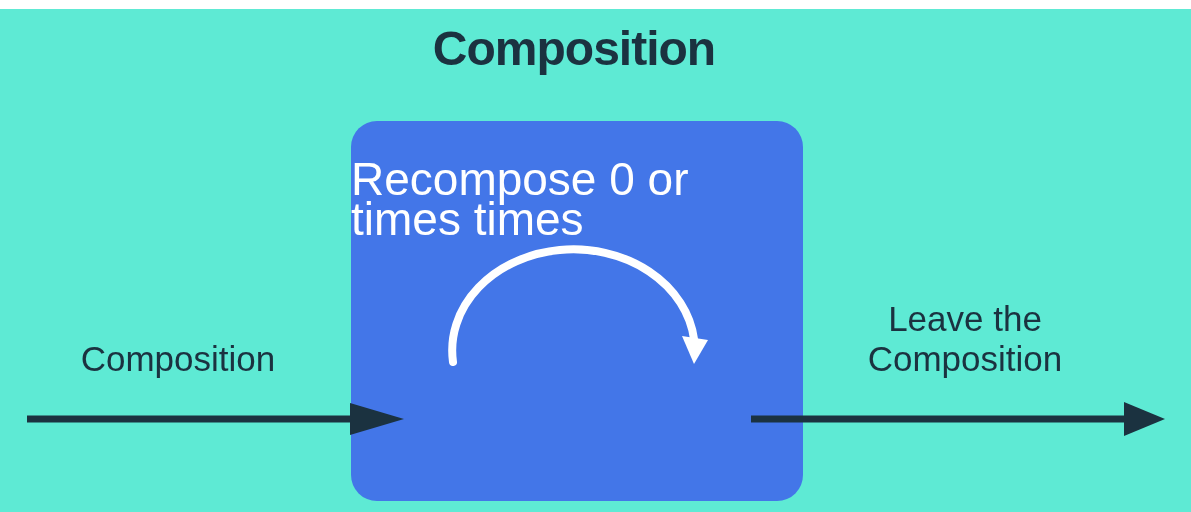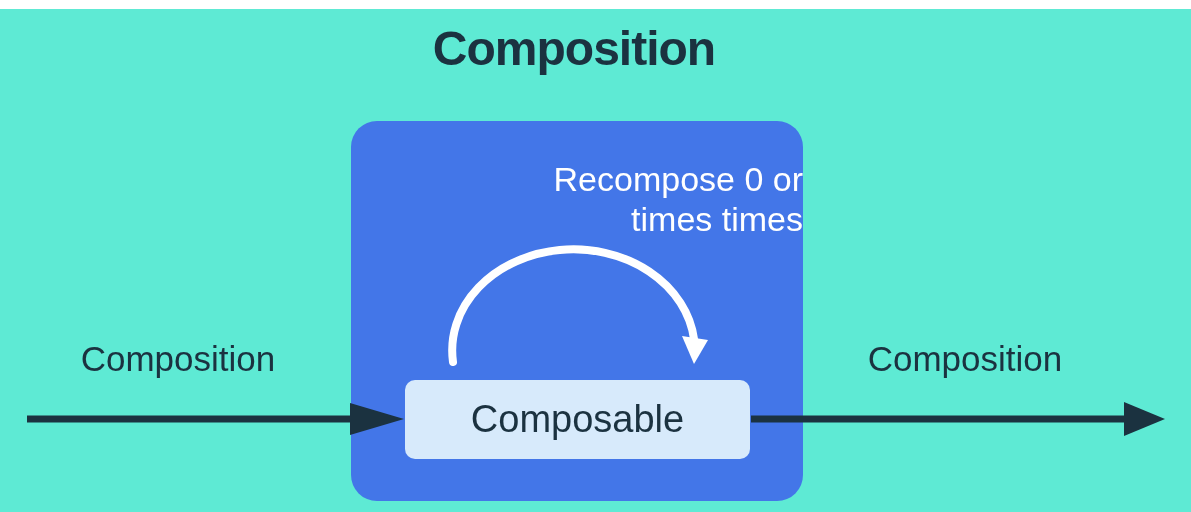--- a/index.html
+++ b/index.html
@@ -32,22 +32,22 @@
   .comp-box {
     position: absolute;
     left: 351px; top: 112px;
     width: 452px; height: 380px;
     background: var(--color-blue);
     border-radius: 26px;
   }
   .recompose-label {
     position: absolute;
     left: 0; right: 0; top: 38px;
-    text-align: right;
-    font-size: 34px; line-height: 40px;
+    text-align: left;
+    font-size: 46px; line-height: 40px;
     color: var(--color-white);
   }
   .composable-box {
     position: absolute;
     left: 405px; top: 371px;
     width: 345px; height: 79px;
     background: var(--color-light_blue);
     border-radius: 10px;
     display: flex; align-items: center; justify-content: center;
   }
@@ -82,31 +82,28 @@
 
   <h1 class="title">Composition</h1>
 
   <div class="comp-box">
     <div class="recompose-label">
       <span>Recompose 0 or</span><br>
       <span>times times</span>
     </div>
   </div>
 
-  <div class="composable-box">
-    <span>Composable</span>
-  </div>
 
   <div class="side-label enter">
     <br>
     <span>Composition</span>
   </div>
 
   <div class="side-label leave">
-    <br>
+    <span>Leave the</span><br>
     <span>Composition</span>
   </div>
 
   <svg class="overlay" viewBox="0 0 1191 512" xmlns="http://www.w3.org/2000/svg">
 
     <g>
       <line class="h-line" x1="27" y1="410" x2="353" y2="410"></line>
       <polygon class="h-head" points="350,394 404,410 350,426"></polygon>
     </g>
 

